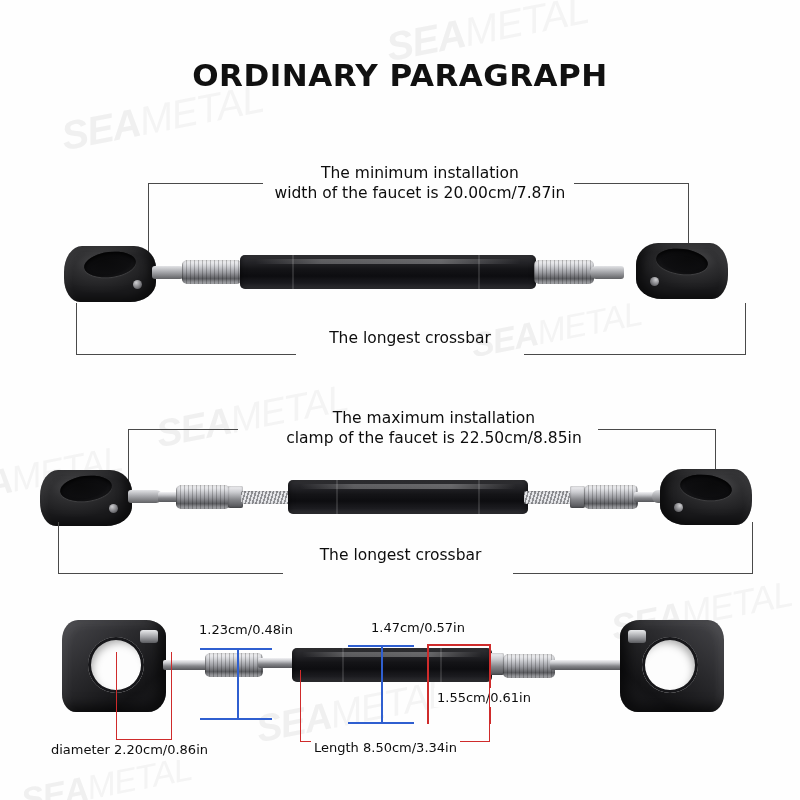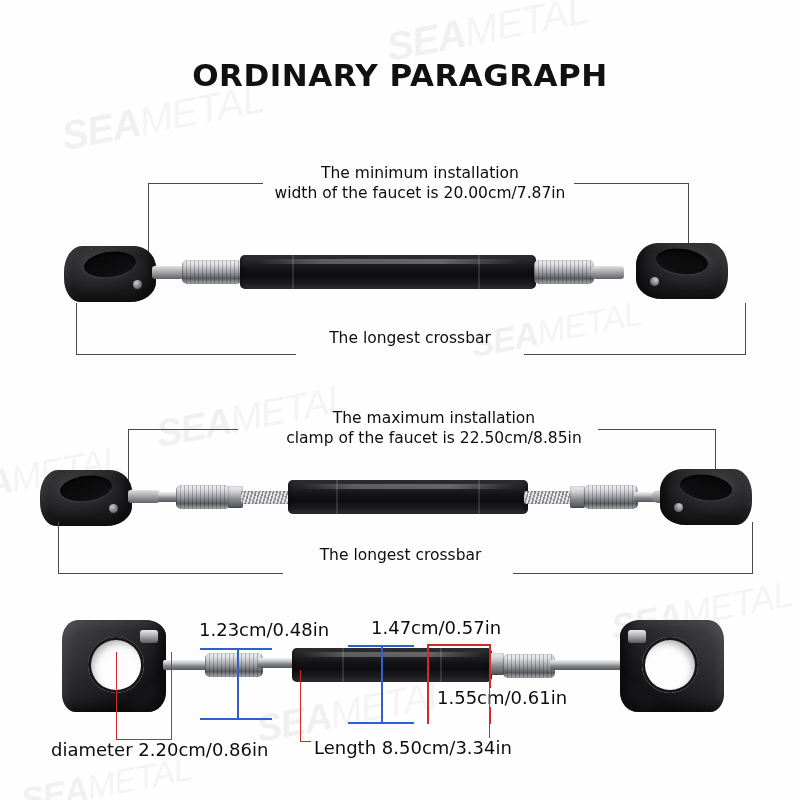--- a/index.html
+++ b/index.html
@@ -235,21 +235,21 @@
   }
   .ubracket.red-up {
     border-bottom: 1.6px solid #cf2b2b;
     border-left: 1.6px solid #cf2b2b;
     border-right: 1.6px solid #cf2b2b;
   }
 
   .dim-label {
     position: absolute;
     font-family: "DejaVu Sans", sans-serif;
-    font-size: 18px;
+    font-size: 13px;
     line-height: 19px;
     color: #0d0d0d;
     white-space: nowrap;
     background: #fefefe;
     padding: 0 3px;
   }
   .dim-label.two-line { line-height: 20px; }
 </style>
 </head>
 <body>

